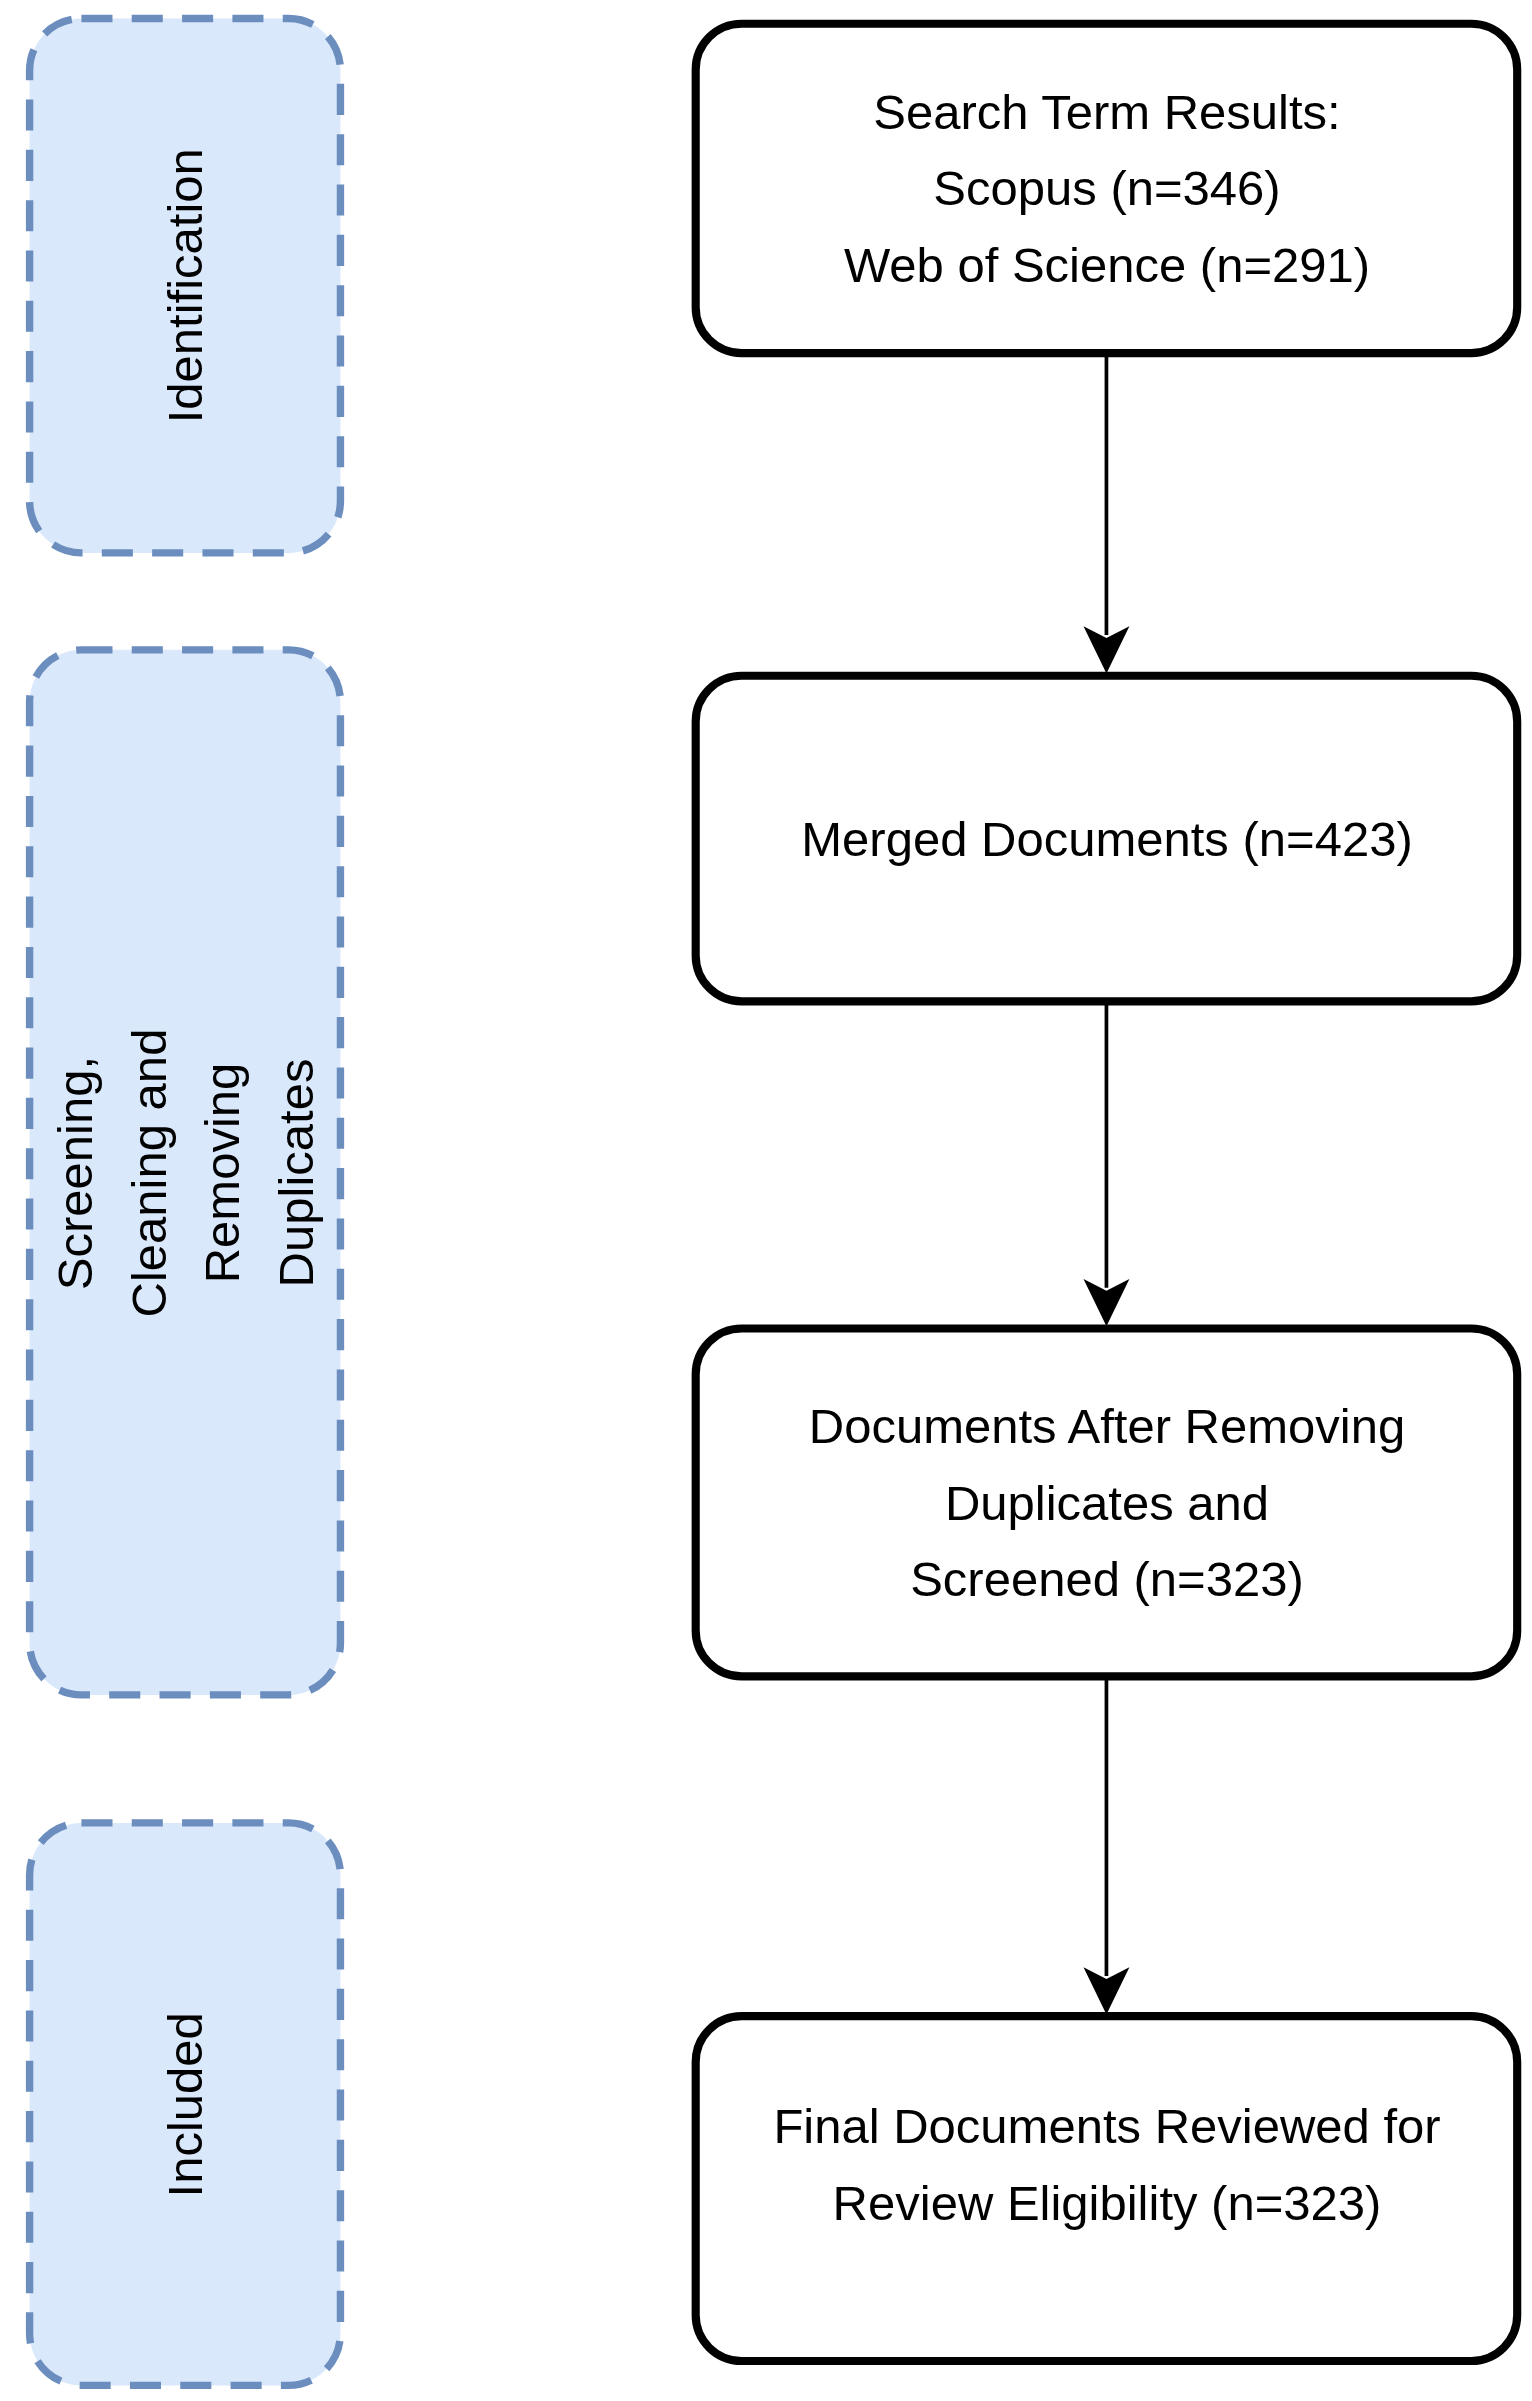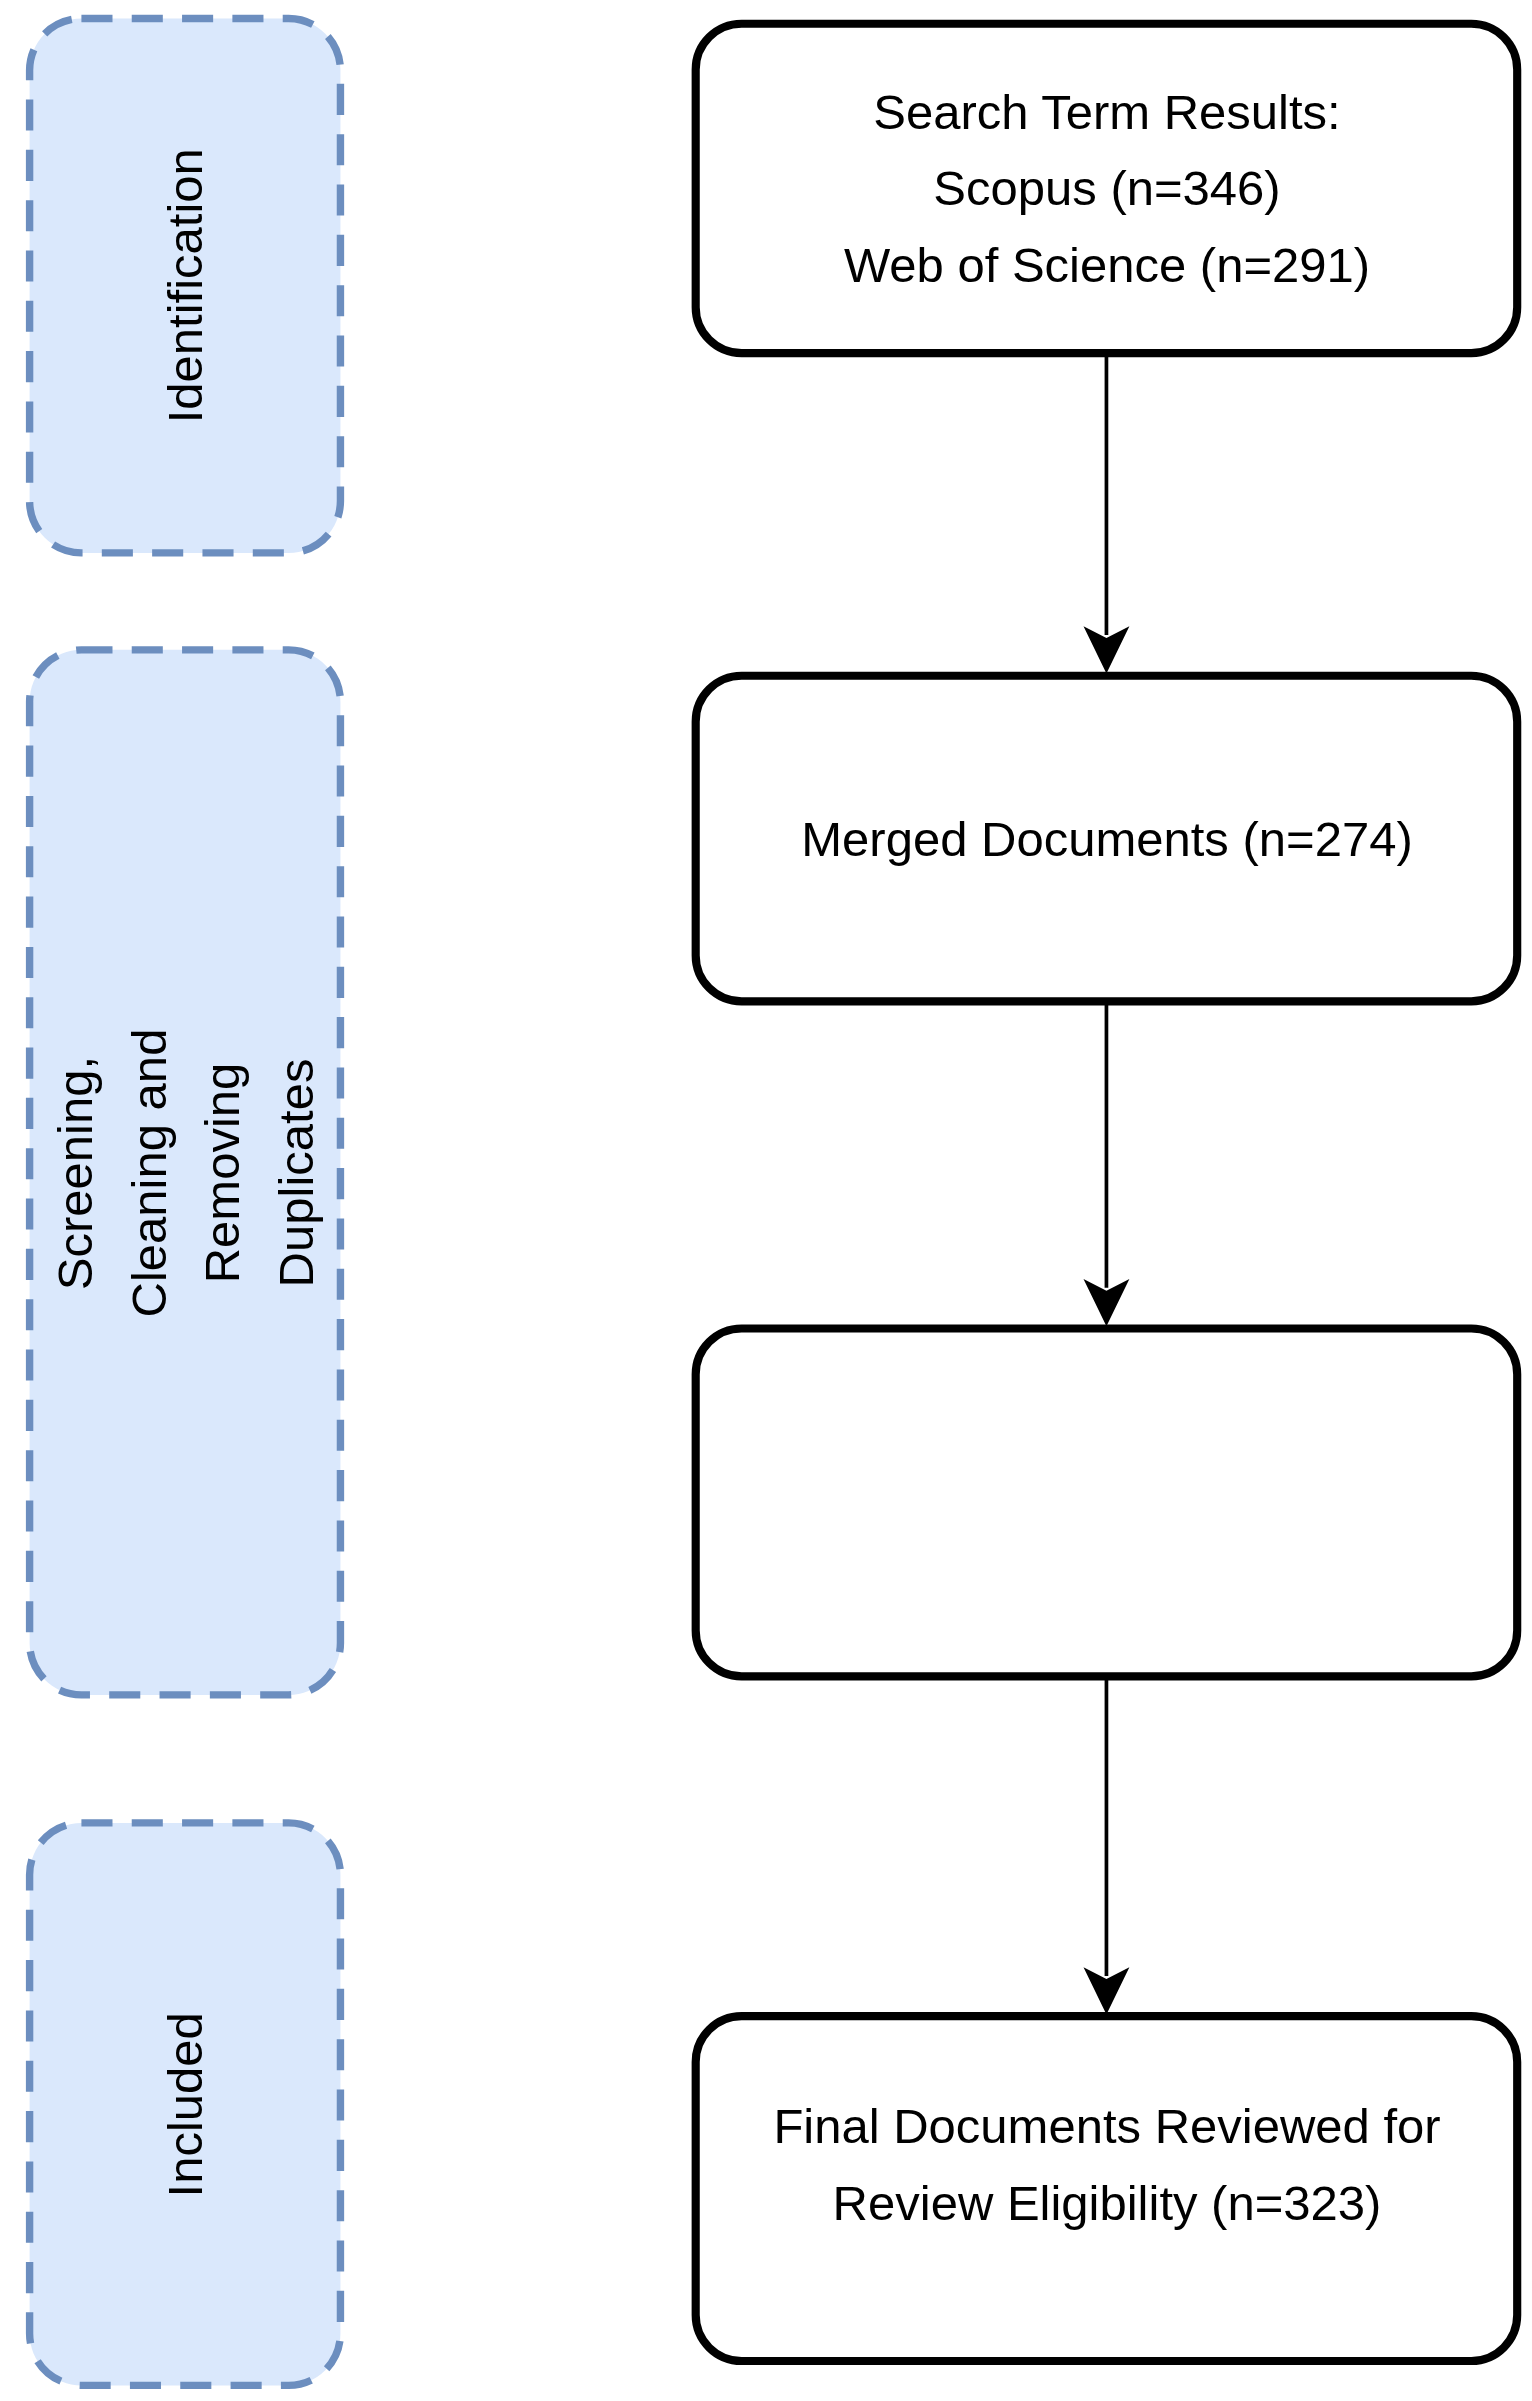--- a/index.html
+++ b/index.html
@@ -101,18 +101,21 @@
     <span class="rot">Screening, Cleaning and Removing
 Duplicates</span>
   </div>
   <div class="stage-label" style="left:30px; top:1823px; width:311px; height:563px;">
     <span class="rot">Included</span>
   </div>
 
   <div class="node-label" style="left:696px; top:24px; width:822px; height:329px;">Search Term Results:
 Scopus (n=346)
 Web of Science (n=291)</div>
-  <div class="node-label" style="left:696px; top:676px; width:822px; height:326px;">Merged Documents (n=274)</div>
+  <div class="node-label" style="left:696px; top:676px; width:822px; height:326px;">Merged Documents (n=423)</div>
+  <div class="node-label" style="left:696px; top:1329px; width:822px; height:348px;">Documents After Removing
+Duplicates and
+Screened (n=323)</div>
   <div class="node-label" style="left:696px; top:1992px; width:822px; height:345px;">Final Documents Reviewed for
 Review Eligibility (n=323)</div>
 
 </div>
 
 
 </body></html>

